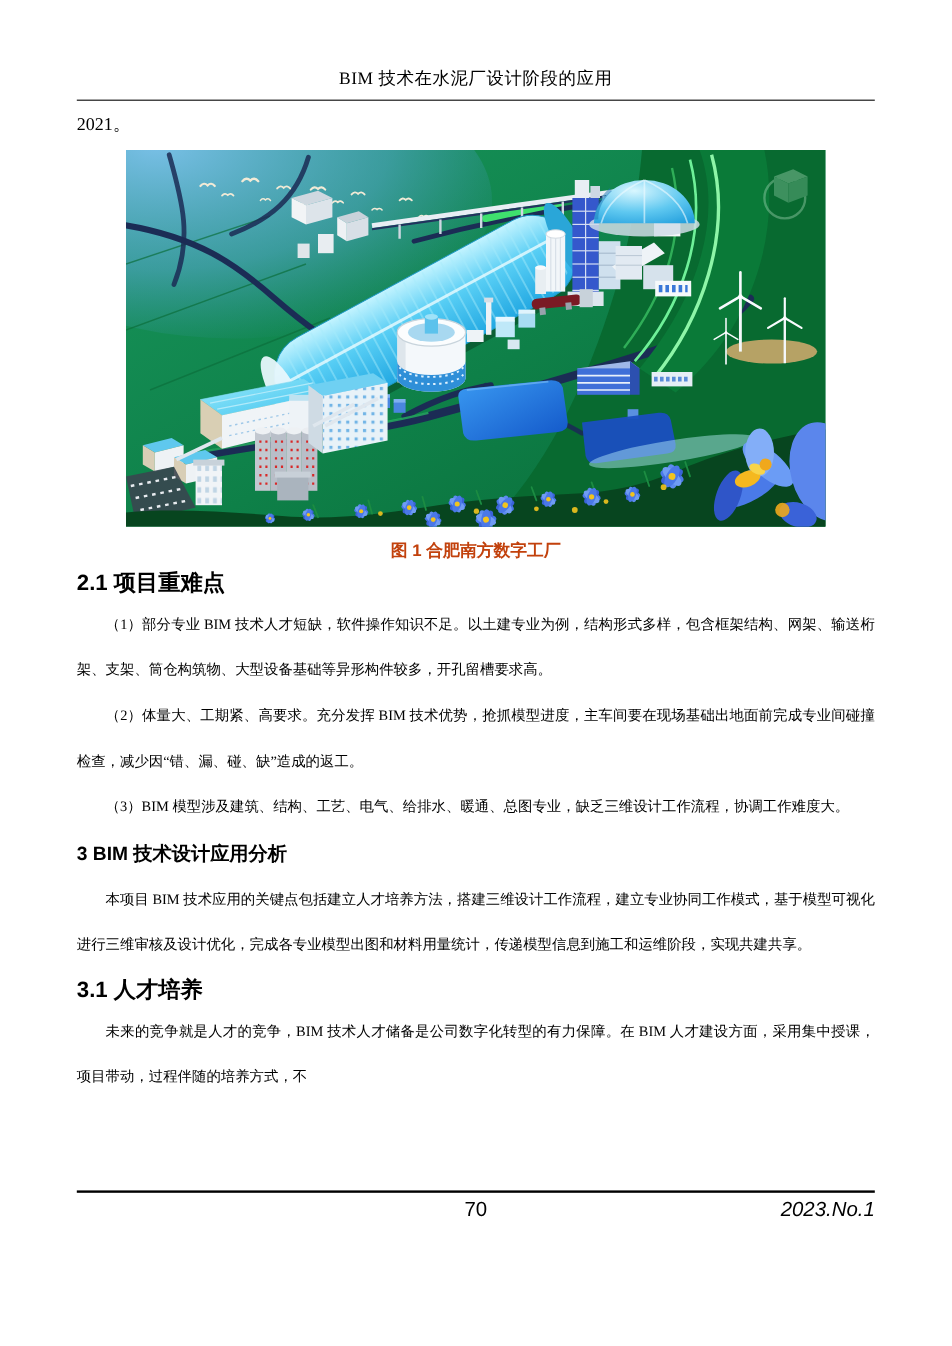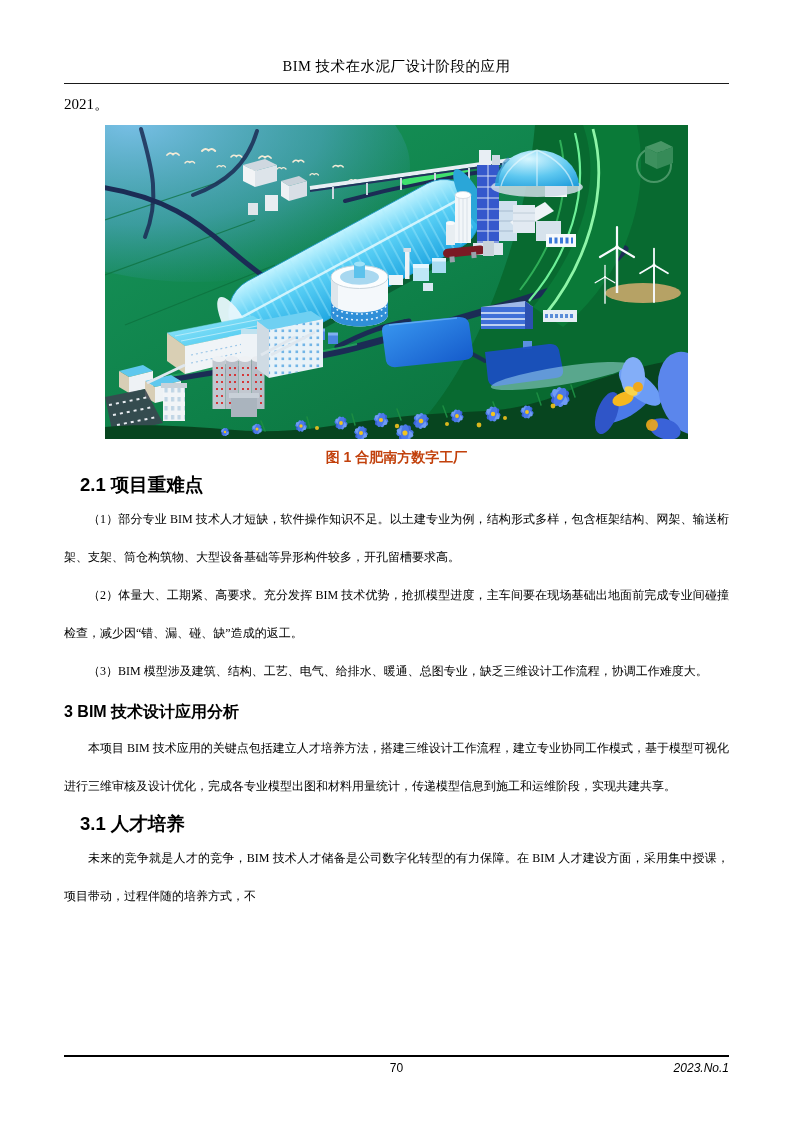--- a/index.html
+++ b/index.html
@@ -14,34 +14,34 @@
   }
   .intro-line{margin:7px 0 0 0; font-size:15px; line-height:26px;}
   figure{margin:8px 0 0 0; text-align:center;}
   .figure-frame{display:inline-block; line-height:0;}
   figcaption{
     margin-top:5px; font-family:"Liberation Sans","DejaVu Sans",sans-serif;
     font-weight:bold; font-size:14px; line-height:18px; color:#c2410c;
   }
   .h2{
     font-family:"Liberation Sans","DejaVu Sans",sans-serif; font-weight:bold;
-    font-size:18.5px; line-height:24px; margin:7px 0 3px 16px;
+    font-size:18.5px; line-height:24px; margin:7px 0 3px 0;
   }
   .h1{
     font-family:"Liberation Sans","DejaVu Sans",sans-serif; font-weight:bold;
     font-size:16px; line-height:27px; margin:8px 0 4px 0;
   }
   p.body{
     margin:0; font-size:12px; line-height:38px; text-align:justify;
     text-indent:2em; word-break:break-all;
   }
   .page-footer{
-    position:absolute; left:64px; right:64px; top:1055px;
+    position:absolute; left:64px; right:64px; top:992px;
     border-top:2.5px solid #000; height:24px;
-    font-family:"Liberation Sans","DejaVu Sans",sans-serif; font-size:12px;
+    font-family:"Liberation Sans","DejaVu Sans",sans-serif; font-size:17px;
   }
   .page-footer .page-num{
     position:absolute; left:50%; transform:translateX(-50%); top:4px;
   }
   .page-footer .issue{position:absolute; right:0; top:4px;font-style:italic;}
 </style>
 </head>
 <body>
 
 <div class="page">

